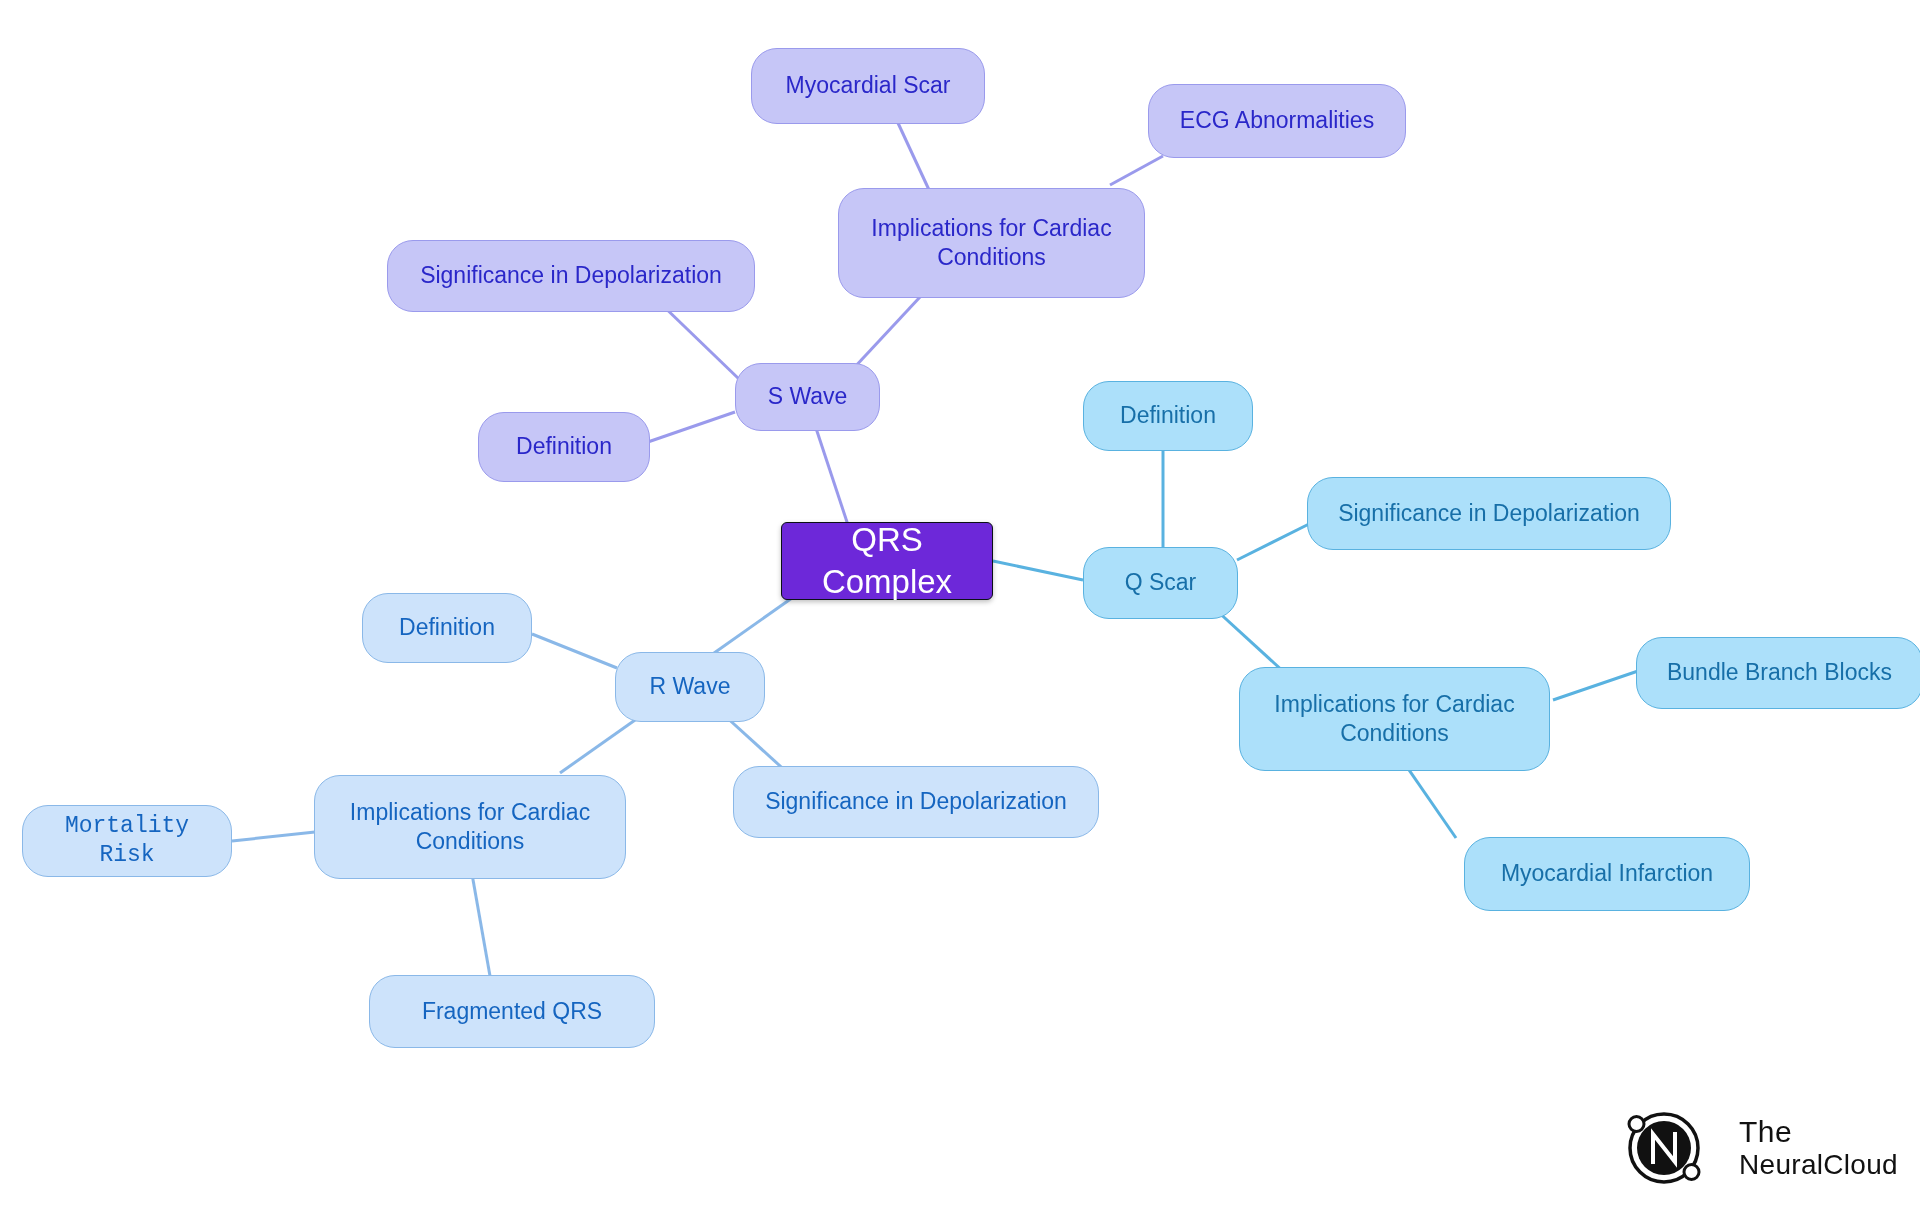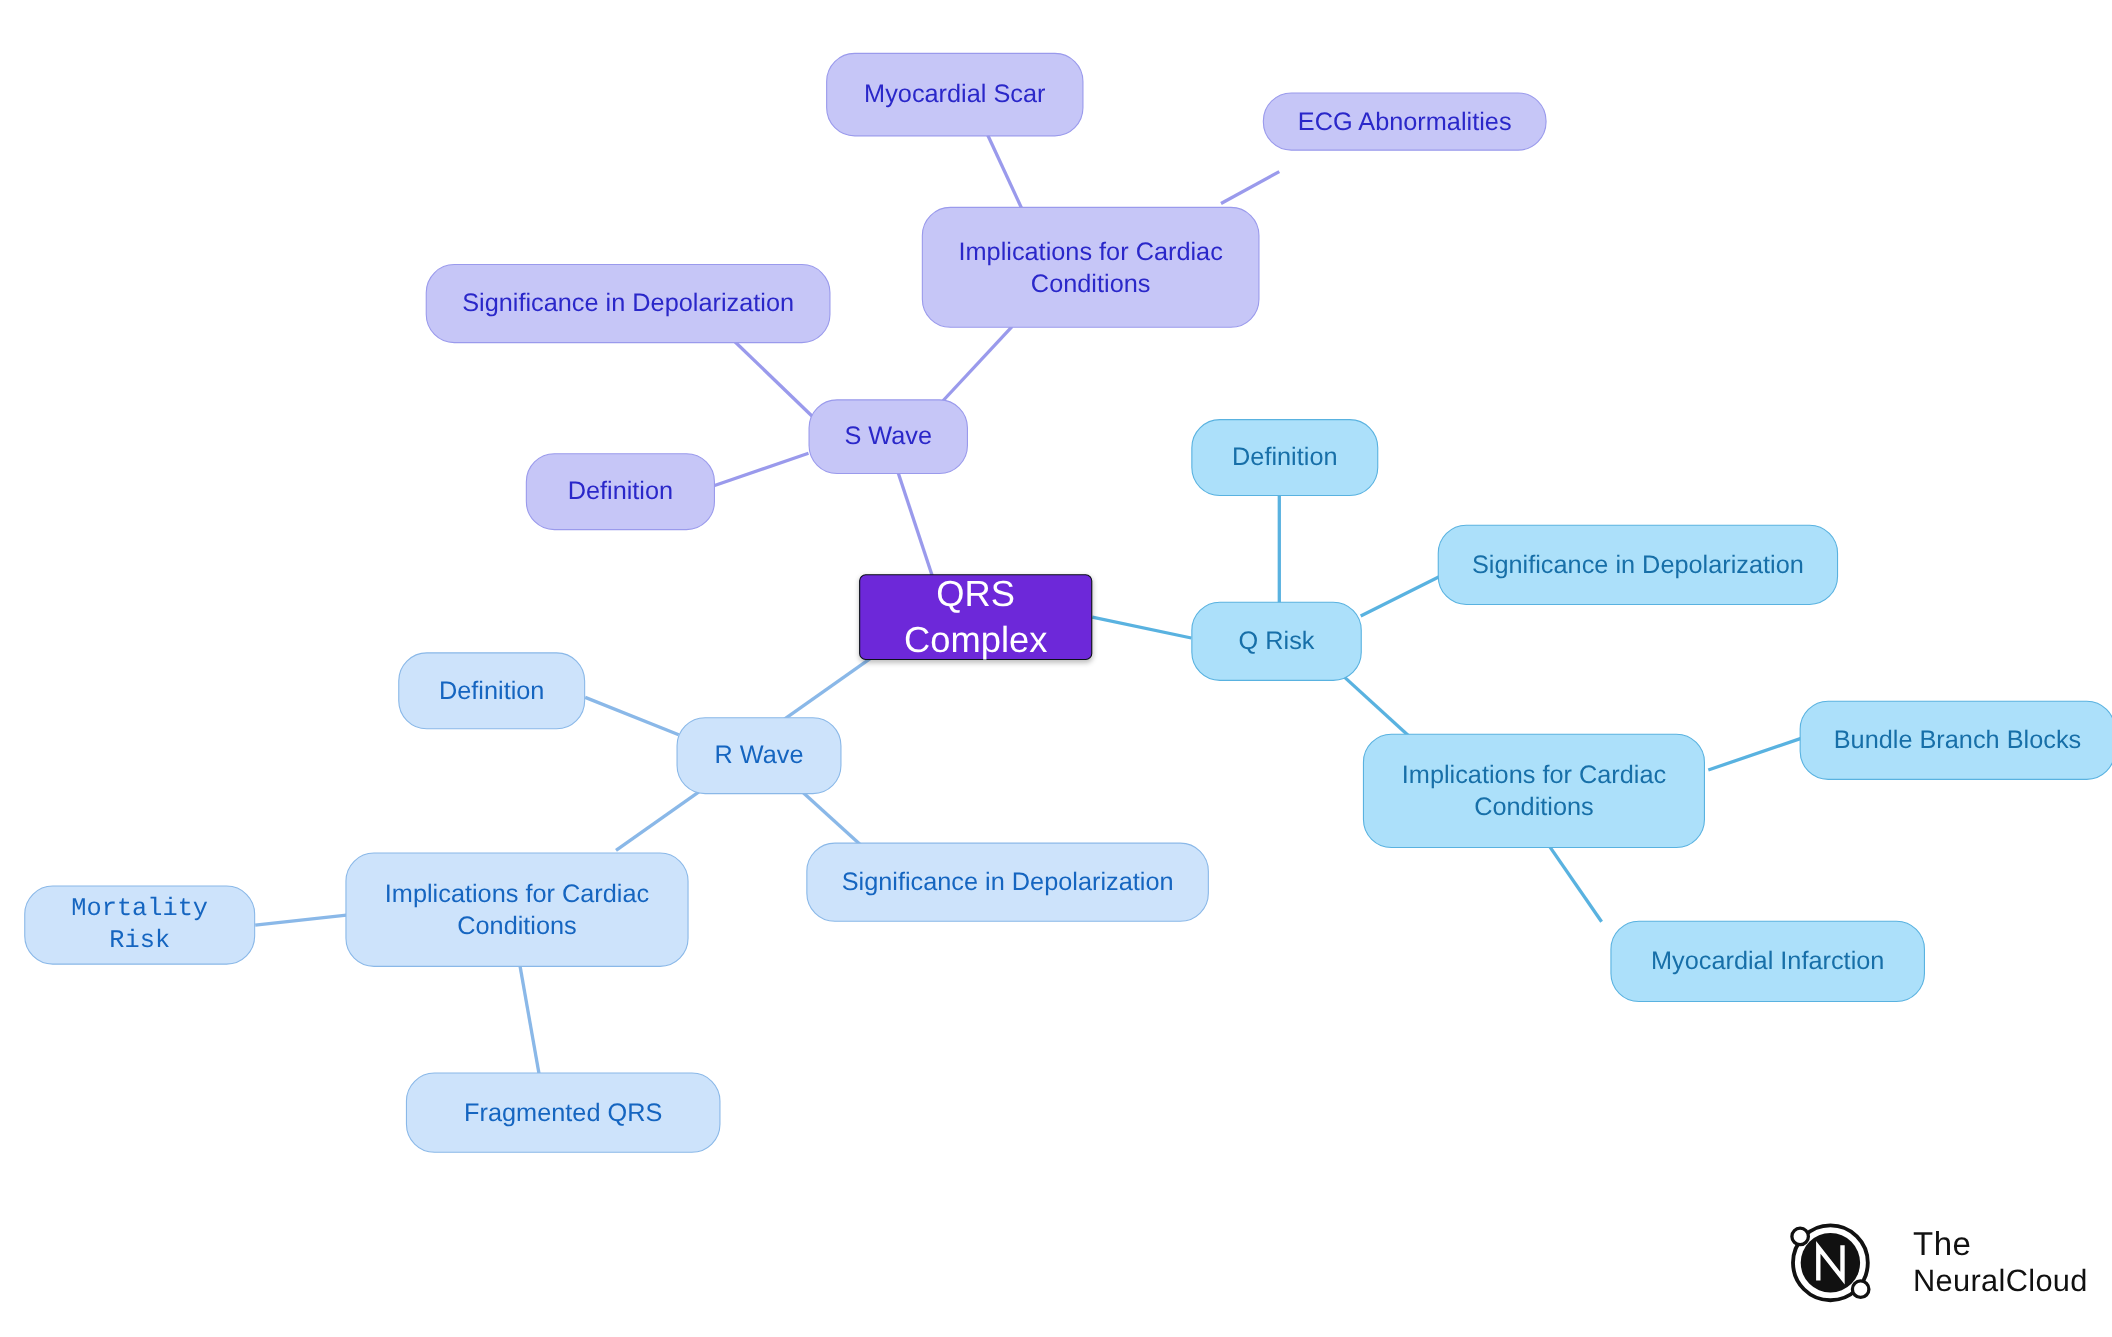--- a/index.html
+++ b/index.html
@@ -170,23 +170,23 @@
     <div class="node purple" style="left:735px; top:363px; width:145px; height:68px;">S Wave</div>
 
     <div class="node purple" style="left:387px; top:240px; width:368px; height:72px;">Significance in Depolarization</div>
 
     <div class="node purple" style="left:478px; top:412px; width:172px; height:70px;">Definition</div>
 
     <div class="node purple" style="left:838px; top:188px; width:307px; height:110px;">Implications for Cardiac Conditions</div>
 
     <div class="node purple" style="left:751px; top:48px; width:234px; height:76px;">Myocardial Scar</div>
 
-    <div class="node purple" style="left:1148px; top:84px; width:258px; height:53px;">ECG Abnormalities</div>
-
-    <div class="node blue" style="left:1083px; top:547px; width:155px; height:72px;">Q Risk</div>
+    <div class="node purple" style="left:1148px; top:84px; width:258px; height:74px;">ECG Abnormalities</div>
+
+    <div class="node blue" style="left:1083px; top:547px; width:155px; height:72px;">Q Scar</div>
 
     <div class="node blue" style="left:1083px; top:381px; width:170px; height:70px;">Definition</div>
 
     <div class="node blue" style="left:1307px; top:477px; width:364px; height:73px;">Significance in Depolarization</div>
 
     <div class="node blue" style="left:1239px; top:667px; width:311px; height:104px;">Implications for Cardiac Conditions</div>
 
     <div class="node blue" style="left:1636px; top:637px; width:287px; height:72px;">Bundle Branch Blocks</div>
 
     <div class="node blue" style="left:1464px; top:837px; width:286px; height:74px;">Myocardial Infarction</div>

